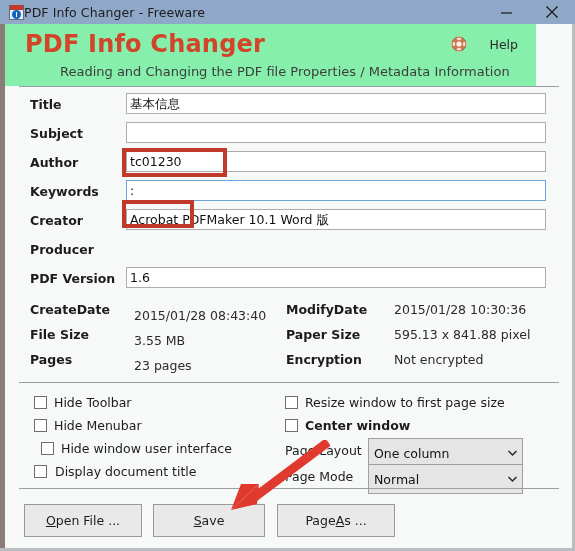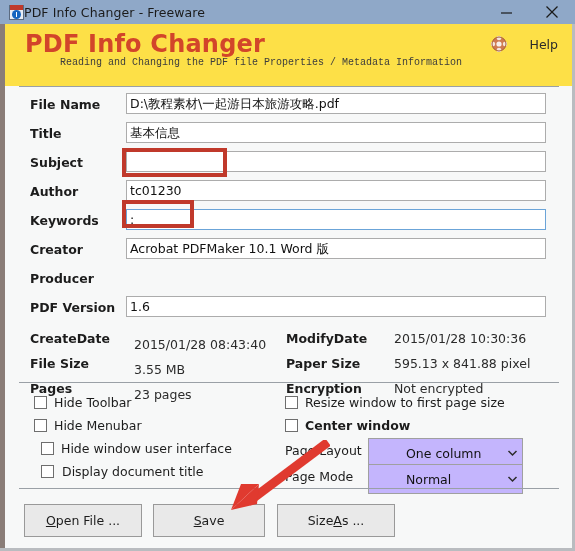--- a/index.html
+++ b/index.html
@@ -109,38 +109,37 @@
     left: 5px; top: 24px;
     width: 567px; height: 524px;
     background: #f7f8f8;
     overflow: hidden;
   }
 
   
   .header {
     position: absolute;
     left: 0; top: 0;
-    width: 571px; height: 62px;
-    background: #fde047;
+    width: 531px; height: 62px;
+    background: #86efac;
   }
   .brand-title {
     position: absolute;
     left: 20px; top: 6px;
     font-size: 24px;
     font-weight: bold;
     color: #d2452a;
     letter-spacing: 0.2px;
   }
   .brand-sub {
     position: absolute;
-    left: 55px; top: 33px;
-    font-size: 10px;
+    left: 55px; top: 40px;
+    font-size: 13px;
     color: #3d3d3d;
     white-space: nowrap;
-    font-family: Liberation Mono, monospace;
   }
   .help-btn {
     position: absolute;
     right: 18px; top: 12px;
     display: flex;
     align-items: center;
     gap: 23px;
   }
   .help-icon {
     position: relative;
@@ -246,26 +245,25 @@
   }
   .optlabel {
     position: absolute;
     font-size: 12.5px;
     color: #1c1c1c;
     white-space: nowrap;
   }
   .dropdown {
     position: absolute;
     width: 155px; height: 30px;
-    background: #c4b5fd;
+    background: #e5e5e5;
     border: 1px solid #a0a0a0;
     box-sizing: border-box;
     display: flex;
     align-items: center;
-    padding-left: 32px;
   }
   .dd-text {
     flex: 1 1 auto;
     font-size: 12.5px;
     color: #111111;
     padding-left: 5px;
     white-space: nowrap;
     overflow: hidden;
   }
   .dd-arrow {
@@ -363,24 +361,20 @@
           </svg>
         </span>
         <span class="help-label">Help</span>
       </div>
     </div>
 
     <div class="sep sep-header"></div>
 
     <div class="form">
       <div class="row">
-        <div class="lbl">File Name</div>
-        <div class="field">D:\教程素材\一起游日本旅游攻略.pdf</div>
-      </div>
-      <div class="row">
         <div class="lbl">Title</div>
         <div class="field">基本信息</div>
       </div>
       <div class="row">
         <div class="lbl">Subject</div>
         <div class="field"></div>
       </div>
       <div class="row">
         <div class="lbl">Author</div>
         <div class="field">tc01230</div>
@@ -430,21 +424,21 @@
         <span>Hide Toolbar</span>
       </div>
       <div class="opt" style="left:29px; top:26px;">
         <span class="cbx"></span>
         <span>Hide Menubar</span>
       </div>
       <div class="opt" style="left:36px; top:49px;">
         <span class="cbx"></span>
         <span>Hide window user interface</span>
       </div>
-      <div class="opt" style="left:36px; top:72px;gap:8px;">
+      <div class="opt" style="left:29px; top:72px;gap:8px;">
         <span class="cbx"></span>
         <span>Display document title</span>
       </div>
 
       <div class="opt" style="left:280px; top:3px;">
         <span class="cbx"></span>
         <span>Resize window to first page size</span>
       </div>
       <div class="opt" style="left:280px; top:26px;font-weight:bold;">
         <span class="cbx"></span>
@@ -479,21 +473,21 @@
         <span></span>
           <span class="acc">O</span>
           <span>pen File ...</span>
       </div>
       <div class="btn" style="left:148px; width:112px;">
         <span></span>
           <span class="acc">S</span>
           <span>ave</span>
       </div>
       <div class="btn" style="left:272px; width:118px;">
-        <span>Size </span>
+        <span>Page </span>
           <span class="acc">A</span>
           <span>s ...</span>
       </div>
     </div>
 
   </div>
 
   <div class="anno-box" style="left:122px; top:148px; width:105px; height:29px;"></div>
   <div class="anno-box" style="left:122px; top:200px; width:72px; height:28px;"></div>
 

